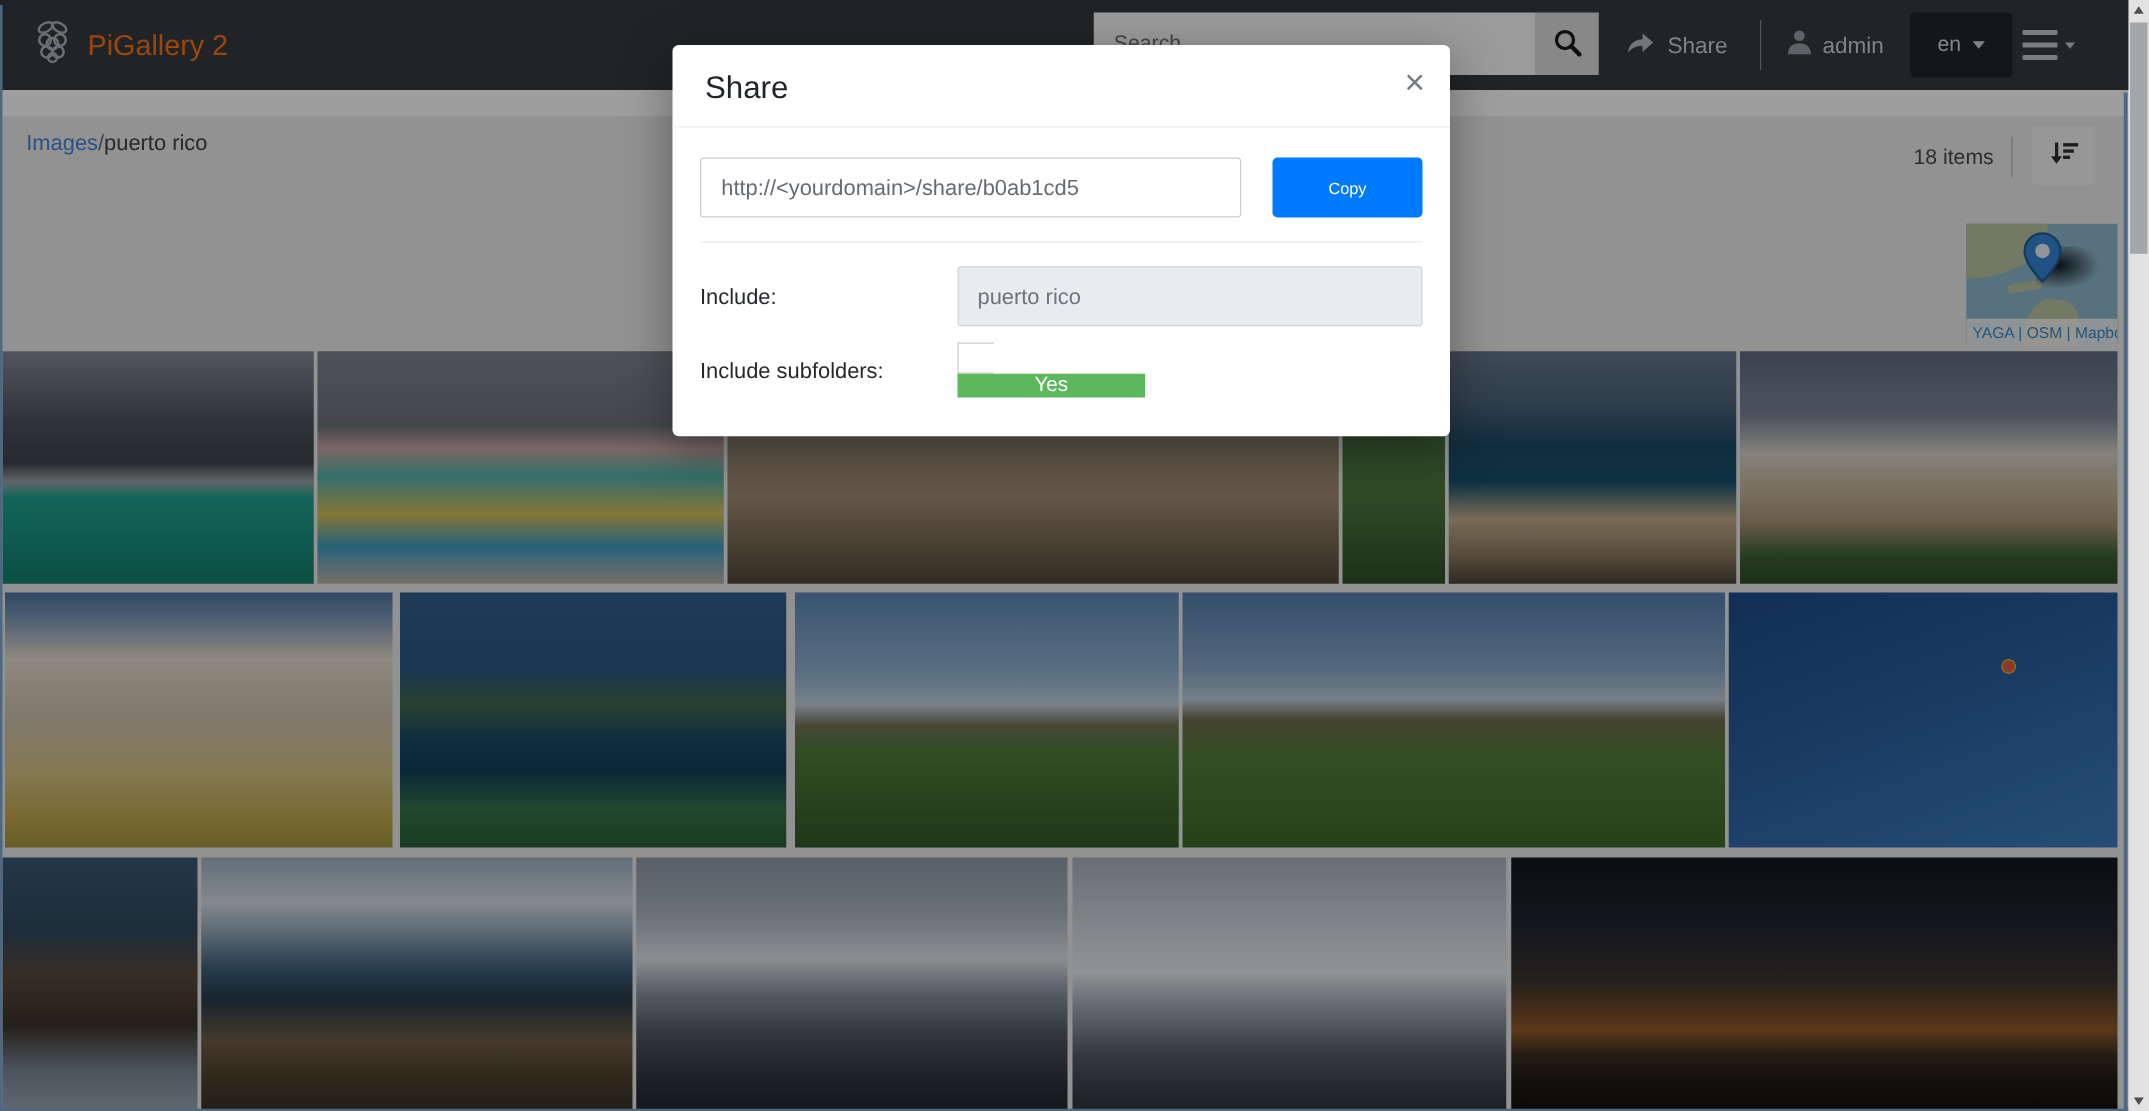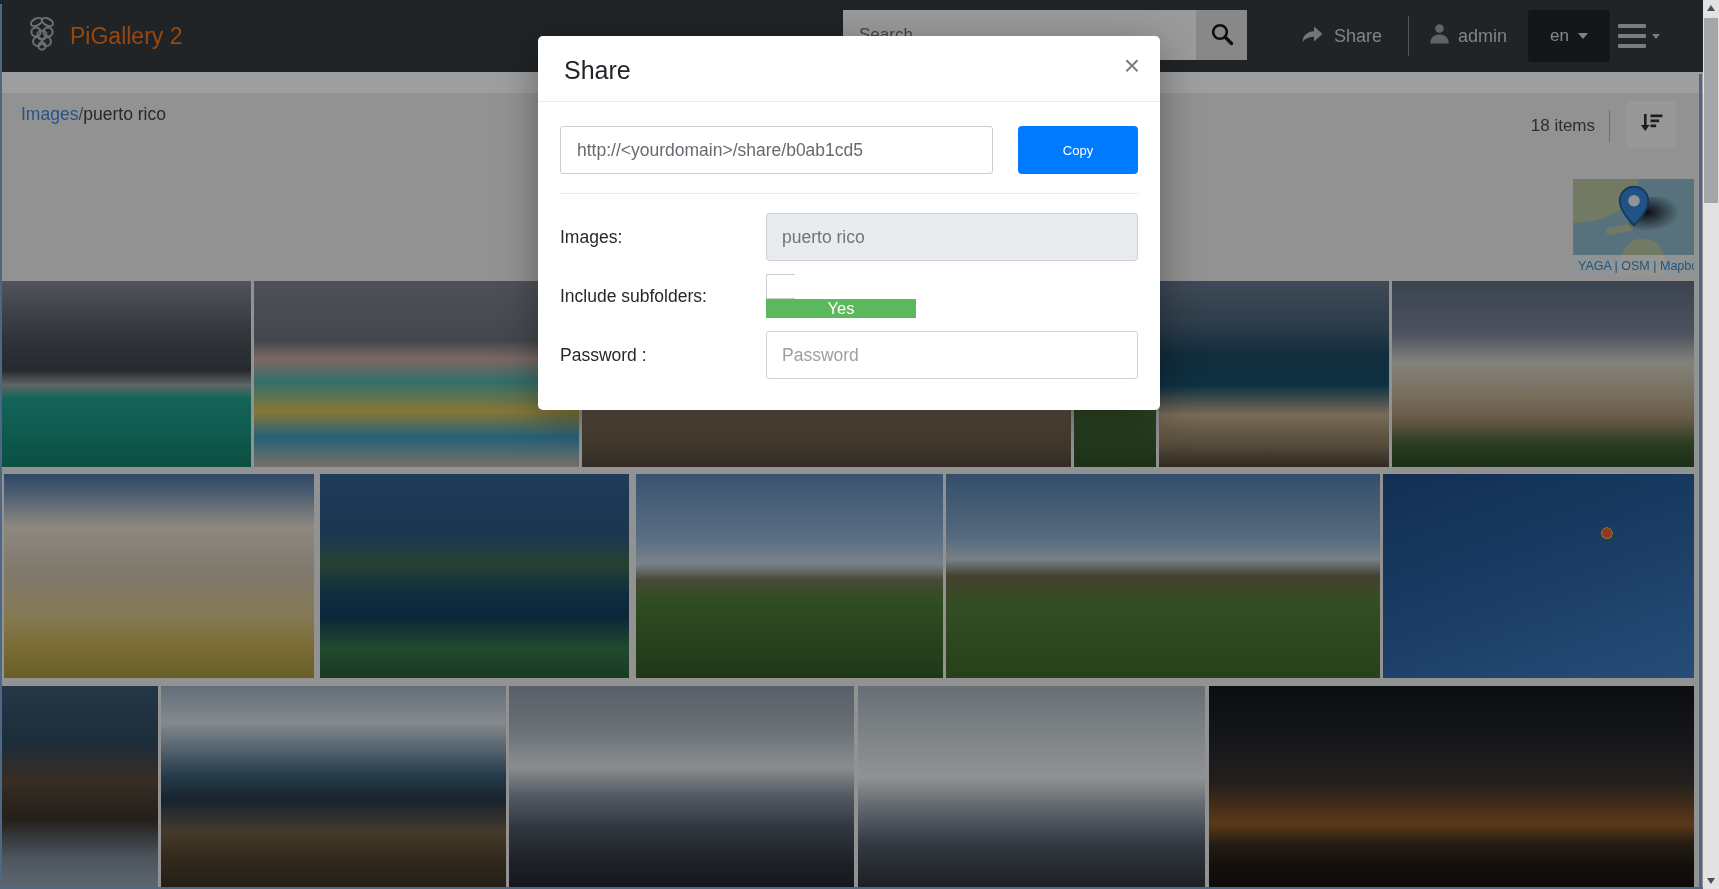--- a/index.html
+++ b/index.html
@@ -8,21 +8,21 @@
     position:relative;
     font-family:"Liberation Sans","DejaVu Sans",sans-serif;
     background:#fff;
   }
   .app { position:absolute; left:0; top:0; width:1703px; height:889px; overflow:hidden; background:#fff; }
 
   
   .navbar { position:absolute; left:0; top:0; width:100%; height:72px; background:#343a40; }
   .brand { position:absolute; left:24px; top:0; height:72px; display:flex; align-items:center; gap:10px;
            color:#f97316; font-size:23px; font-weight:normal; }
-  .search-group { position:absolute; left:843px; top:10px; width:404px; height:50px; display:flex; }
+  .search-group { position:absolute; left:875px; top:10px; width:404px; height:50px; display:flex; }
   .search-input { width:353px; height:50px; border:0; background:#fafafa; padding:0 16px; font-size:17px; color:#333; outline:none; }
   .search-input::placeholder { color:#6f6f6f; }
   .search-btn { width:51px; height:50px; background:#dcdcdc; border:0; display:flex; align-items:center; justify-content:center; cursor:pointer; }
   .nav-share { position:absolute; left:1300px; top:0; height:72px; display:flex; align-items:center; gap:9px;
                color:#cfd4d8; font-size:18px; cursor:pointer; text-decoration:none; }
   .nav-divider { position:absolute; left:1408px; top:16px; width:1px; height:40px; background:rgba(255,255,255,.4); }
   .nav-user { position:absolute; left:1428px; top:0; height:72px; display:flex; align-items:center; gap:7px;
               color:#cfd4d8; font-size:18px; cursor:pointer; }
   .lang-btn { position:absolute; left:1528px; top:10px; width:82px; height:52px; background:#212529; border:0;
               border-radius:4px; color:#d5d8da; font-size:17px; display:flex; align-items:center; justify-content:center; gap:9px; cursor:pointer; }
@@ -259,42 +259,36 @@
     <div class="modal-body">
 
       <div class="url-row">
         <input class="url-input" type="text" readonly="" value="http://&lt;yourdomain&gt;/share/b0ab1cd5" style="">
         <button class="copy-btn">Copy</button>
       </div>
 
       <hr class="body-divider">
 
       <div class="form-row">
-        <div class="form-label">Images:</div>
+        <div class="form-label">Include:</div>
         <div class="control-area">
           <input class="form-control readonly-control" type="text" readonly="" value="puerto rico" style="">
         </div>
       </div>
 
       <div class="form-row">
         <div class="form-label">Include subfolders:</div>
         <div class="control-area">
           <div class="toggle">
             <div class="toggle-off"></div>
             <div class="toggle-on">Yes</div>
           </div>
         </div>
       </div>
 
-      <div class="form-row">
-        <div class="form-label">Password :</div>
-        <div class="control-area">
-          <input class="form-control" type="text" placeholder="Password" style="">
-        </div>
-      </div>
 
 
     </div>
   </div>
 
 </div>
 
 <div class="scrollbar">
   <div class="sb-btn sb-up">
       <span class="tri-up"></span>

